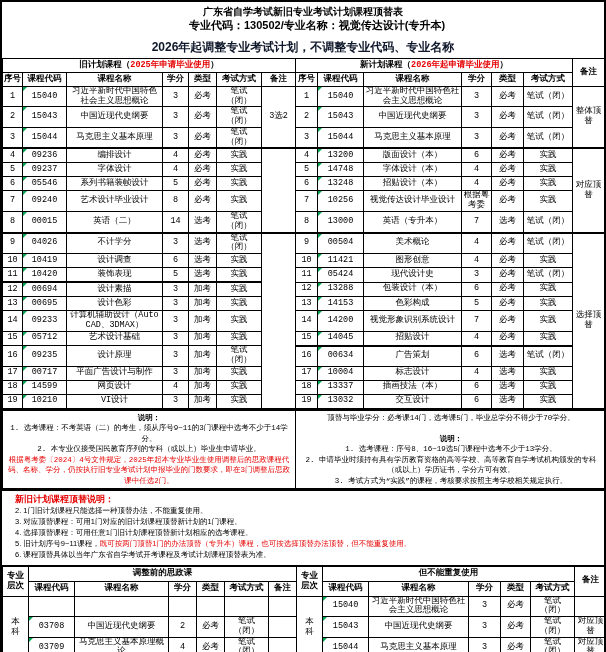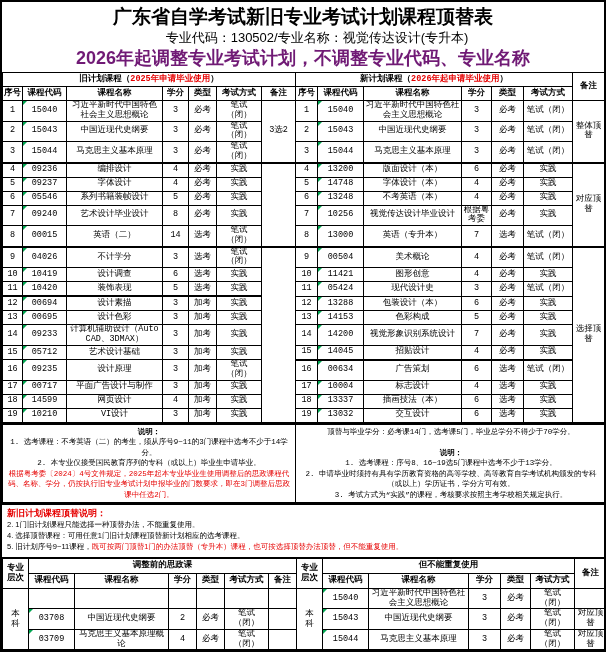--- a/index.html
+++ b/index.html
@@ -1,33 +1,33 @@
 <!DOCTYPE html>
 <html><head>
 <meta charset="utf-8">
 <style>
   html,body{margin:0;padding:0;background:#fff;}
   body{font-family:"Liberation Sans","DejaVu Sans",sans-serif;color:#000;}
   .sheet{width:602px;min-height:648px;border:2px solid #000;margin:0 auto;background:#fff;}
   .titles{text-align:center;padding:3px 0 2px 0;}
-  .t1{font-size:19px;font-weight:bold;line-height:1.3;}
-  .t2{font-size:13px;font-weight:normal;line-height:1.3;padding-left:28px;}
-  .t3{font-size:18px;font-weight:bold;color:#701a75;line-height:1.3;}
+  .t1{font-size:10px;font-weight:bold;line-height:1.3;}
+  .t2{font-size:11px;font-weight:bold;line-height:1.3;padding-left:28px;}
+  .t3{font-size:12px;font-weight:bold;color:#0f172a;line-height:1.3;margin-top:8px;}
   table{border-collapse:collapse;table-layout:fixed;width:100%;font-family:Liberation Mono, monospace;}
   td,th{border:1px solid #000;font-size:8.5px;font-weight:normal;text-align:center;
         vertical-align:middle;padding:0 1px;line-height:1.15;overflow:hidden;word-break:break-all;}
   #main-table td{height:13px;}
   .hdr{font-weight:bold;}
   .red{color:#e60000;}
   .bt{border-top:2px solid #000;}
   .cmt{position:relative;margin-left:25px;}
   .cmt::before{content:"";position:absolute;left:0;top:0;border-top:4px solid #00a550;
                border-right:4px solid transparent;}
   .notes-row td{vertical-align:top;text-align:center;font-size:7.5px;line-height:1.4;padding:2px 4px;}
-  .replace-notes{border-top:2px solid #000;padding:2px 5px 4px 5px;font-size:7.5px;line-height:1.45;}
+  .replace-notes{border-top:2px solid #000;padding:2px 5px 4px 13px;font-size:7.5px;line-height:1.45;}
   .replace-notes .rh{color:#e60000;font-weight:bold;font-size:9px;}
   .vert{letter-spacing:0;line-height:1.2;}
   #bottom-table td{height:14px;}
 </style>
 </head>
 <body>
 
 <div class="sheet">
 
   <div class="titles">
@@ -150,21 +150,21 @@
         </tr>
         <tr>
           <td>6</td>
           <td class=" cmt">05546</td>
           <td>系列书籍装帧设计</td>
           <td>5</td>
           <td>必考</td>
           <td>实践</td>
           <td>6</td>
           <td class=" cmt">13248</td>
-          <td>不考英语（本）</td>
+          <td>招贴设计（本）</td>
           <td>4</td>
           <td>必考</td>
           <td>实践</td>
         </tr>
         <tr>
           <td>7</td>
           <td class=" cmt">09240</td>
           <td>艺术设计毕业设计</td>
           <td>8</td>
           <td>必考</td>
@@ -370,22 +370,24 @@
           <div>2. 申请毕业时须持有具有学历教育资格的高等学校、高等教育自学考试机构颁发的专科（或以上）学历证书，学分方可有效。</div>
           <div>3. 考试方式为“实践”的课程，考核要求按照主考学校相关规定执行。</div>
         </td>
       </tr>
     </tbody>
   </table>
 
   <div class="replace-notes">
     <div class="rh">新旧计划课程顶替说明：</div>
     <div>2. 1门旧计划课程只能选择一种顶替办法，不能重复使用。</div>
+    <div>3. 对应顶替课程：可用1门对应的旧计划课程顶替新计划的1门课程。</div>
     <div>4. 选择顶替课程：可用任意1门旧计划课程顶替新计划相应的选考课程。</div>
     <div><span>5. 旧计划序号9~11课程，</span><span class="red">既可按两门顶替1门的办法顶替（专升本）课程，也可按选择顶替办法顶替，但不能重复使用。</span></div>
+    <div>6. 课程顶替具体以当年广东省自学考试开考课程及考试计划课程顶替表为准。</div>
   </div>
 
   <table id="bottom-table">
     <colgroup>
       <col style="width:26px">
         <col style="width:46px">
         <col style="width:94px">
         <col style="width:28px">
       <col style="width:28px">
         <col style="width:44px">

